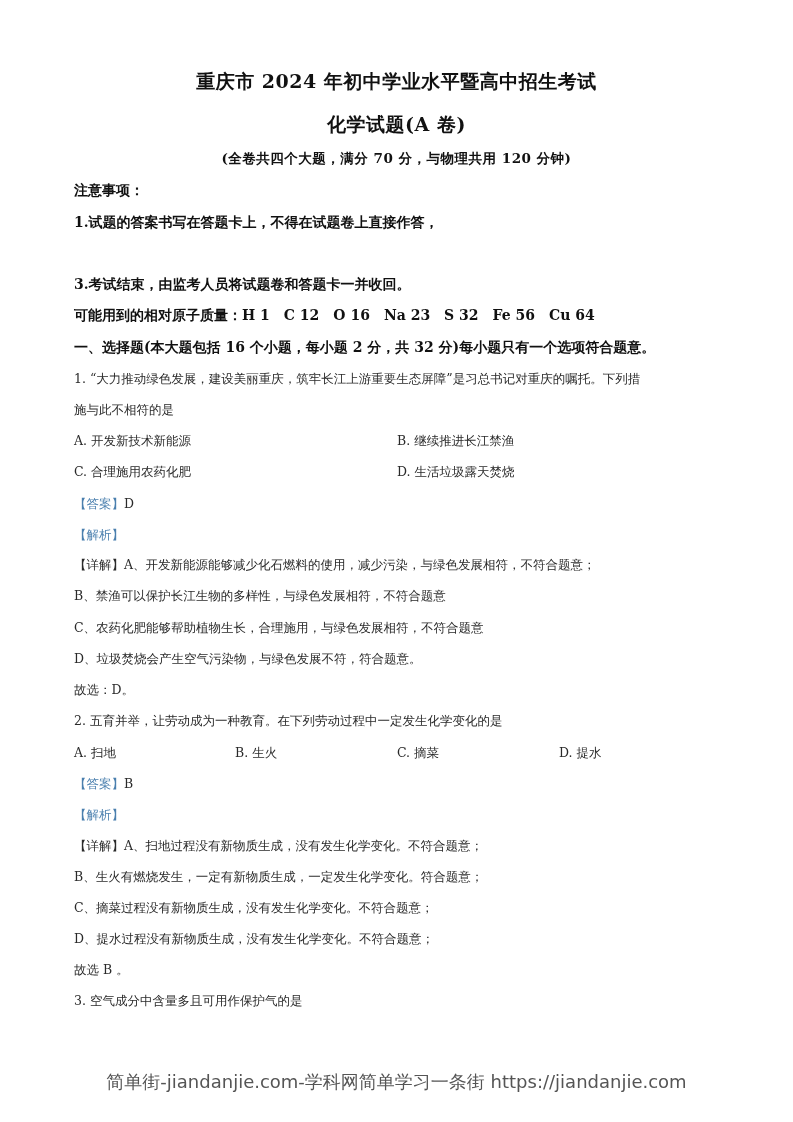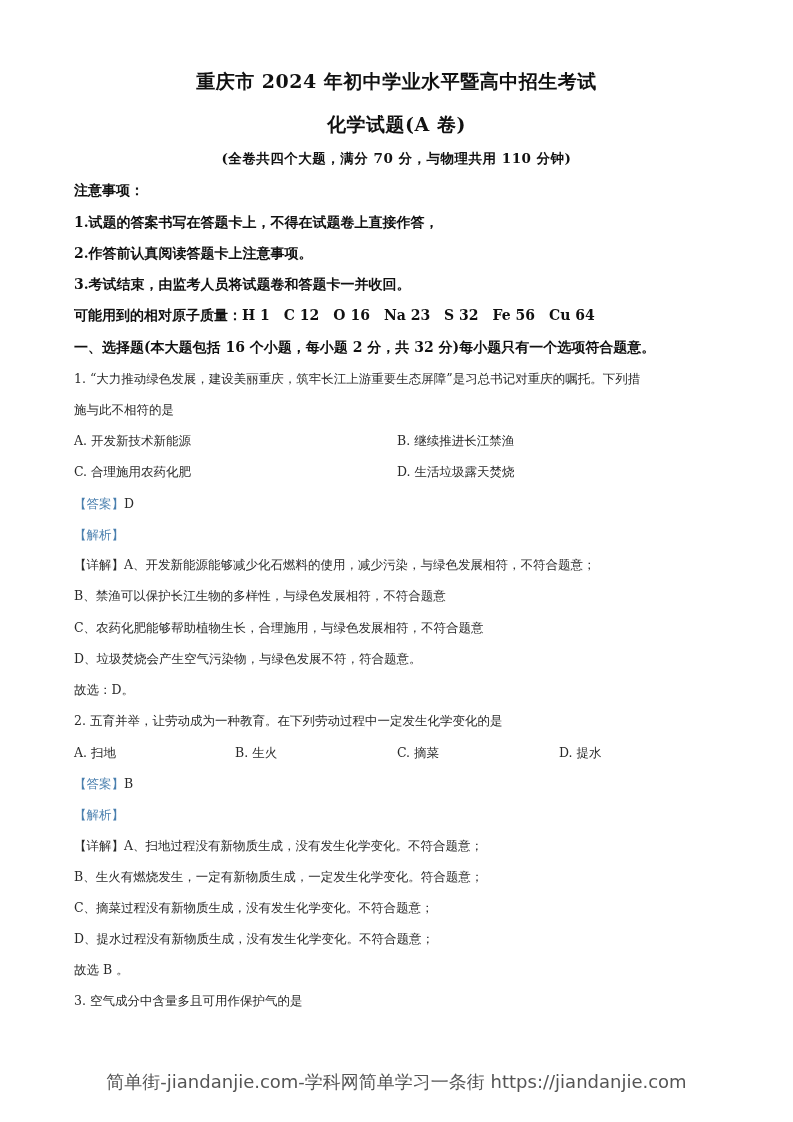--- a/index.html
+++ b/index.html
@@ -33,25 +33,24 @@
       font-size: 18px; color: #555;
     }
   </style>
 </head>
 <body>
 
 <div class="page">
 
   <div class="abs title title-main">重庆市 2024 年初中学业水平暨高中招生考试</div>
   <div class="abs title title-sub">化学试题(A 卷)</div>
-  <div class="abs title title-note">(全卷共四个大题，满分 70 分，与物理共用 110 分钟)</div>
+  <div class="abs title title-note">(全卷共四个大题，满分 70 分，与物理共用 120 分钟)</div>
 
   <div class="abs bold-line" style="top:182px;">注意事项：</div>
   <div class="abs bold-line" style="top:214px;">1.试题的答案书写在答题卡上，不得在试题卷上直接作答，</div>
-  <div class="abs bold-line" style="top:245px;">2.作答前认真阅读答题卡上注意事项。</div>
   <div class="abs bold-line" style="top:276px;">3.考试结束，由监考人员将试题卷和答题卡一并收回。</div>
   <div class="abs bold-line" style="top:307px;">可能用到的相对原子质量：H 1　C 12　O 16　Na 23　S 32　Fe 56　Cu 64</div>
 
   <div class="abs bold-line" style="top:339px;">一、选择题(本大题包括 16 个小题，每小题 2 分，共 32 分)每小题只有一个选项符合题意。</div>
 
   <div class="abs body-line" style="top:371px;">1. “大力推动绿色发展，建设美丽重庆，筑牢长江上游重要生态屏障”是习总书记对重庆的嘱托。下列措</div>
   <div class="abs body-line" style="top:402px;">施与此不相符的是</div>
   <div class="abs body-line" style="top:433px; left:74px;">A. 开发新技术新能源</div>
   <div class="abs body-line" style="top:433px; left:397px;">B. 继续推进长江禁渔</div>
   <div class="abs body-line" style="top:464px; left:74px;">C. 合理施用农药化肥</div>

